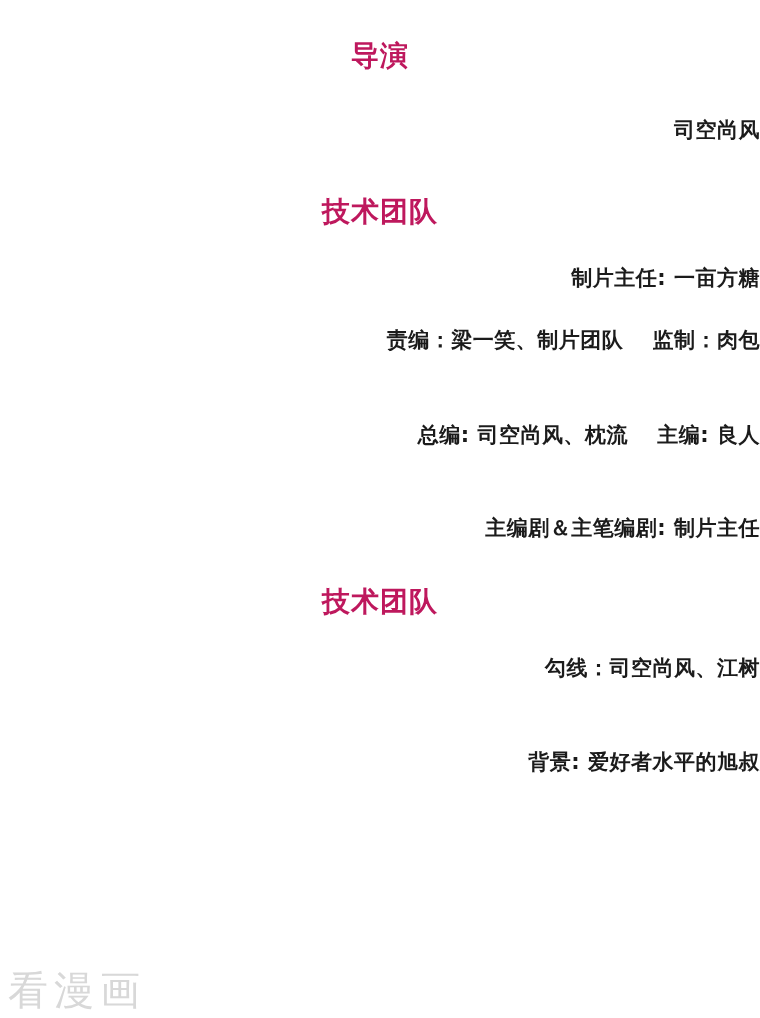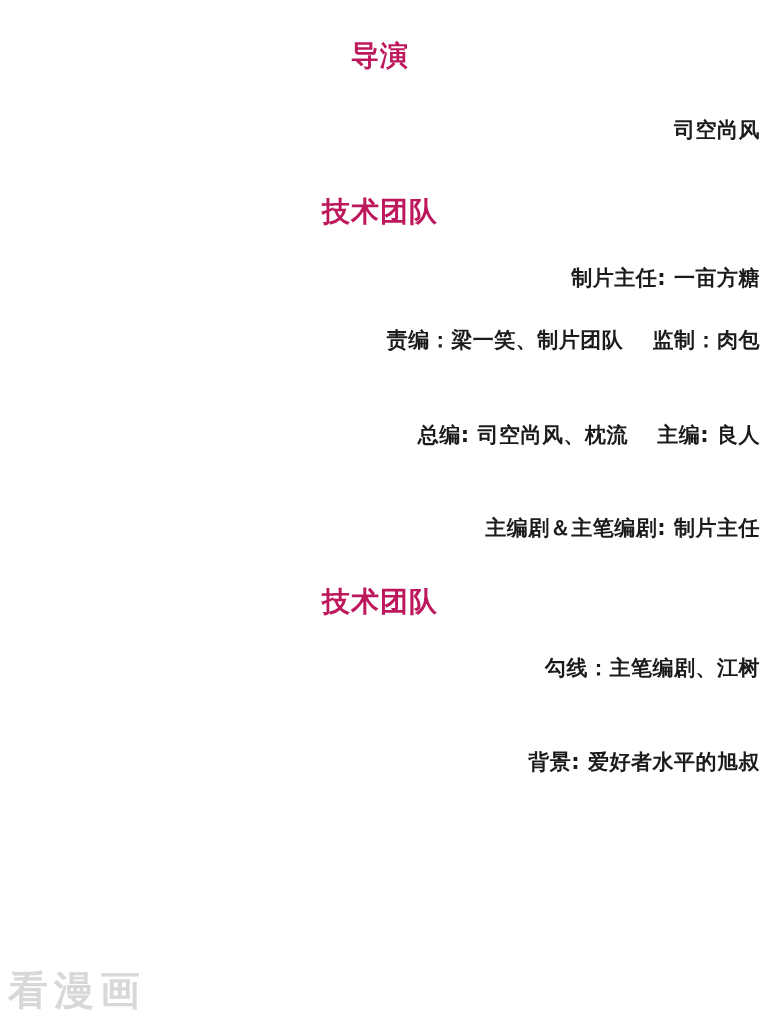--- a/index.html
+++ b/index.html
@@ -44,21 +44,21 @@
   .sp-2 { height: 44px; }
   .sp-3 { height: 30px; }
   .sp-4 { height: 36px; }
   .sp-5 { height: 32px; }
 
   .watermark {
     position: absolute;
     left: 8px;
     bottom: 8px;
     font-size: 40px;
-    font-weight: bold;
+    font-weight: normal;
     color: #d8d8d8;
     letter-spacing: 6px;
     line-height: 1;
     user-select: none;
     text-align: center;
   }
 </style>
 </head>
 <body>
 
@@ -88,21 +88,21 @@
     <div class="sp-5"></div>
     <div class="sp-5"></div>
     <div class="credit-line">主编剧＆主笔编剧: 制片主任</div>
   </div>
 
   <div class="sp-4"></div>
 
   <div class="section">
     <div class="section-title">技术团队</div>
     <div class="sp-3"></div>
-    <div class="credit-line">勾线：主笔编剧、江树</div>
+    <div class="credit-line">勾线：司空尚风、江树</div>
     <div class="sp-5"></div>
     <div class="sp-5"></div>
     <div class="credit-line">背景: 爱好者水平的旭叔</div>
   </div>
 
 </div>
 
 <div class="watermark">看漫画</div>
 
 </body></html>

